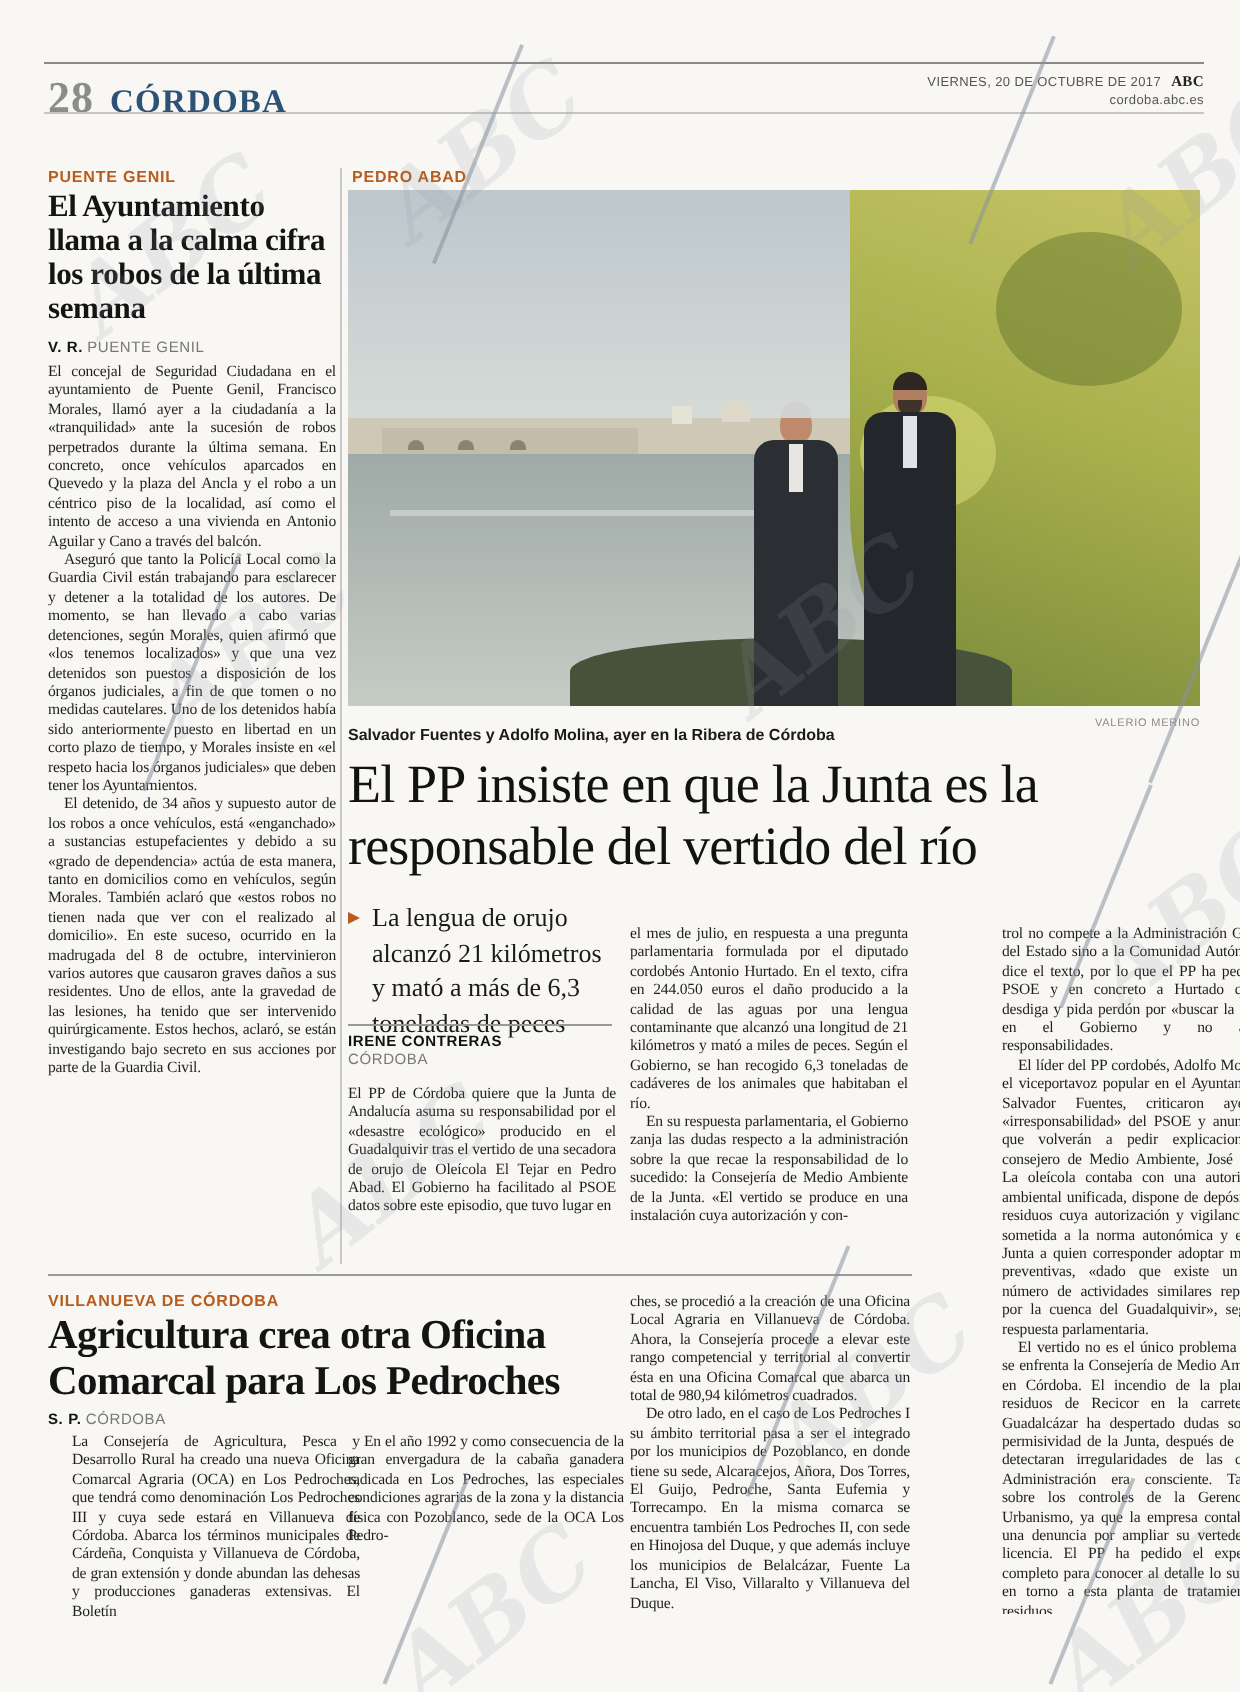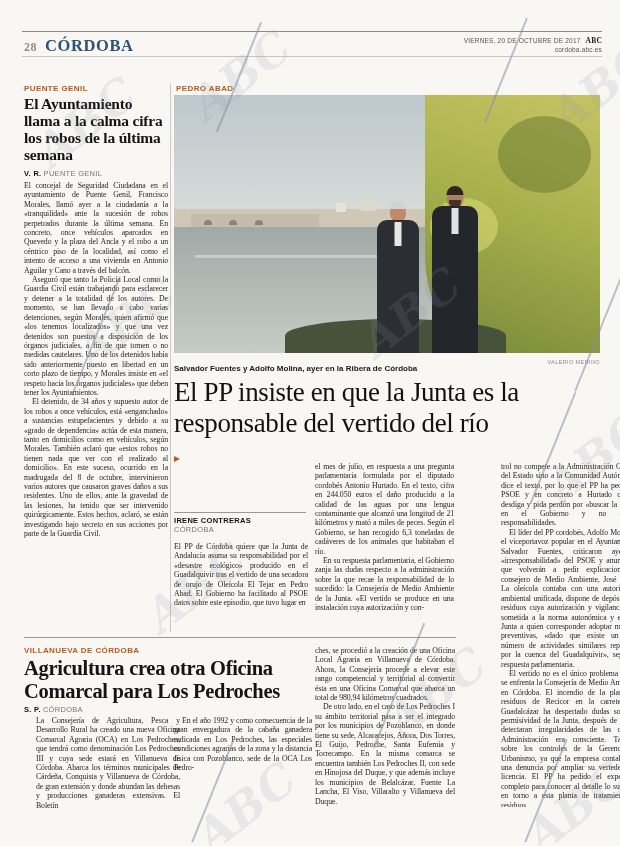--- a/index.html
+++ b/index.html
@@ -4,21 +4,21 @@
 <style>
   html,body{margin:0;padding:0;background:#e8e6e1;}
   .page{
     position:relative;width:620px;height:846px;margin:0 auto;
     background:#f8f7f3;overflow:hidden;
     font-family:"Liberation Serif","DejaVu Serif",serif;color:#222;
   }
   .abs{position:absolute;}
   
   .rule{background:#8a8a8a;height:1px;}
-  .folio-num{font-size:12px;color:#8c8c8c;font-weight:700;letter-spacing:.5px;}
+  .folio-num{font-size:22px;color:#8c8c8c;font-weight:700;letter-spacing:.5px;}
   .folio-section{font-size:16.5px;color:#2e5276;font-weight:700;letter-spacing:.6px;margin-left:8px;}
   .header-right{font-family:"Liberation Sans",sans-serif;font-size:6.5px;color:#555;
     text-align:right;line-height:8.5px;letter-spacing:.2px;}
   .header-brand{font-family:"Liberation Serif",serif;font-weight:700;font-size:7.5px;color:#222;margin-left:5px;}
   
   .kicker{font-family:"Liberation Sans",sans-serif;font-weight:700;font-size:8px;
     color:#b85c1e;letter-spacing:.4px;}
   .byline{font-family:"Liberation Sans",sans-serif;font-size:7.5px;line-height:9px;}
   .byline .who{font-weight:700;color:#111;letter-spacing:.3px;}
   .byline .where{color:#777;letter-spacing:.3px;}
@@ -109,20 +109,21 @@
   </div>
 
   <div class="abs" style="left:174px;top:357px;width:426px;">
     <span class="caption">Salvador Fuentes y Adolfo Molina, ayer en la Ribera de Córdoba</span>
     <span class="credit" style="float:right;margin-top:2px;">VALERIO MERINO</span>
   </div>
 
   <div class="abs hl-main" style="left:174px;top:377px;width:428px;">El PP insiste en que la Junta es la responsable del vertido del río</div>
 
   <div class="abs tri" style="left:174px;top:456px;"></div>
+  <div class="abs standfirst" style="left:186px;top:450px;width:122px;">La lengua de orujo alcanzó 21 kilómetros y mató a más de 6,3 toneladas de peces</div>
 
   <div class="abs byline" style="left:174px;top:512px;width:132px;border-top:1px solid #999;padding-top:3px;">
     <div class="who">IRENE CONTRERAS</div>
     <div class="where">CÓRDOBA</div>
   </div>
 
   <div class="abs body-col" style="left:174px;top:542px;width:134px;height:88px;">
     <p>El PP de Córdoba quiere que la Junta de Andalucía asuma su responsabilidad por el «desastre ecológico» producido en el Guadalquivir tras el vertido de una secadora de orujo de Oleícola El Tejar en Pedro Abad. El Gobierno ha facilitado al PSOE datos sobre este episodio, que tuvo lugar en</p>
   </div>
   <div class="abs body-col" style="left:315px;top:462px;width:139px;height:172px;">

